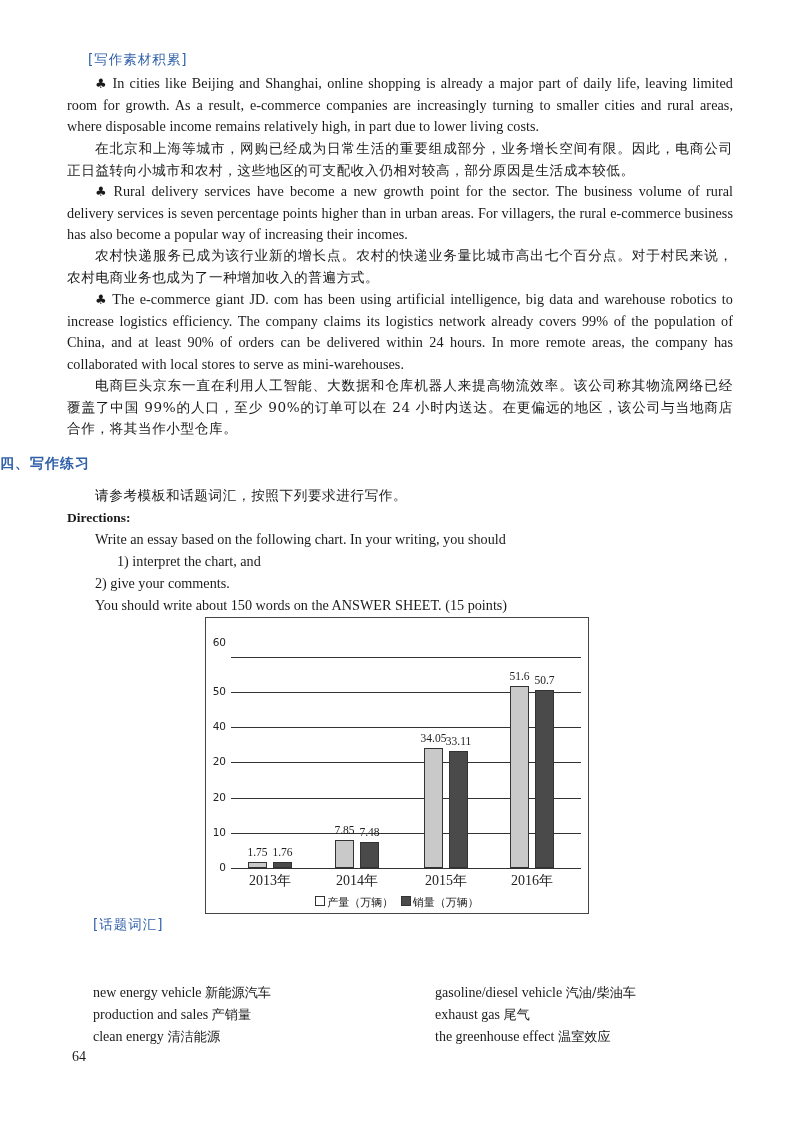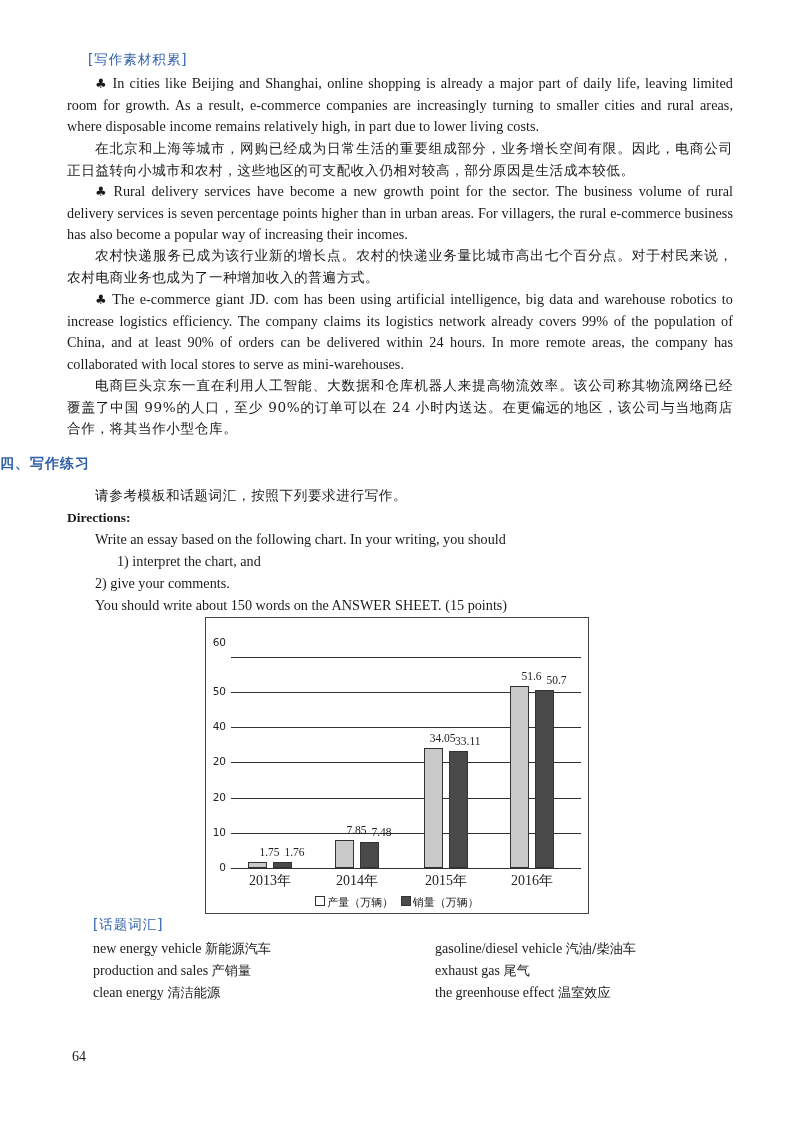--- a/index.html
+++ b/index.html
@@ -36,28 +36,28 @@
   }
   .chart-title {
     position: absolute; left: 0; width: 100%; top: 9px; text-align: center;
     font-family: "DejaVu Sans", sans-serif; font-size: 13px; color: #222;
   }
   .gridline { position: absolute; left: 25px; width: 350px; height: 1px; background: #333; }
   .ytick { position: absolute; left: 4px; width: 16px; text-align: right; font-family: "DejaVu Sans", sans-serif; font-size: 10.5px; color: #222; }
   .bar { position: absolute; width: 19px; border: 1px solid #333; box-sizing: border-box; }
   .bar.prod { background: #c9c9c9; }
   .bar.sales { background: #4a4a4a; }
-  .bar-label { position: absolute; width: 44px; text-align: right; font-size: 11.5px; color: #222; }
+  .bar-label { position: absolute; width: 44px; text-align: center; font-size: 11.5px; color: #222; }
   .xtick { position: absolute; width: 60px; text-align: center; font-size: 14px; color: #222; }
   .legend {
     position: absolute; left: 0; width: 100%; top: 277px; text-align: center;
     font-family: "DejaVu Sans", sans-serif; font-size: 11px; color: #222;
   }
   .legend-swatch { display: inline-block; width: 8px; height: 8px; border: 1px solid #333; vertical-align: -0px; margin-right: 2px; }
-  .vocab { position: absolute; font-size: 14px; line-height: 22px; white-space: nowrap; }
+  .vocab { position: absolute; font-size: 14px; line-height: 22px; white-space: nowrap; margin-top: 44px; }
   .vocab .zh { font-family: "DejaVu Serif", serif; font-size: 13.2px; }
   .page-num { position: absolute; left: 72px; top: 1049px; font-size: 14px; }
 </style>
 </head>
 <body>
 
 <div class="abs section-tag" style="left:88px; top:51px;">[写作素材积累]</div>
 
 <div class="para en indent" style="top:73px;"><span class="club">♣</span><span>In cities like Beijing and Shanghai, online shopping is already a major part of daily life, leaving limited room for growth. As a result, e-commerce companies are increasingly turning to smaller cities and rural areas, where disposable income remains relatively high, in part due to lower living costs.</span></div>
 <div class="para zh indent" style="top:138px;">在北京和上海等城市，网购已经成为日常生活的重要组成部分，业务增长空间有限。因此，电商公司正日益转向小城市和农村，这些地区的可支配收入仍相对较高，部分原因是生活成本较低。</div>

